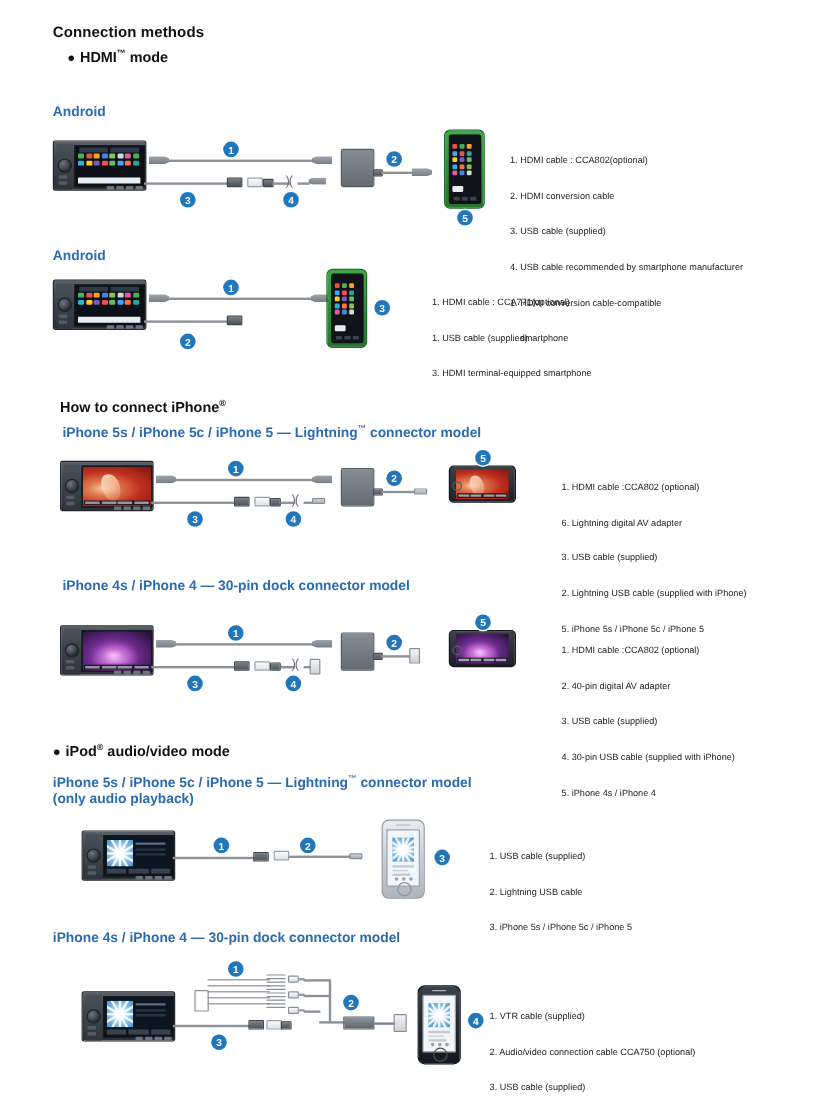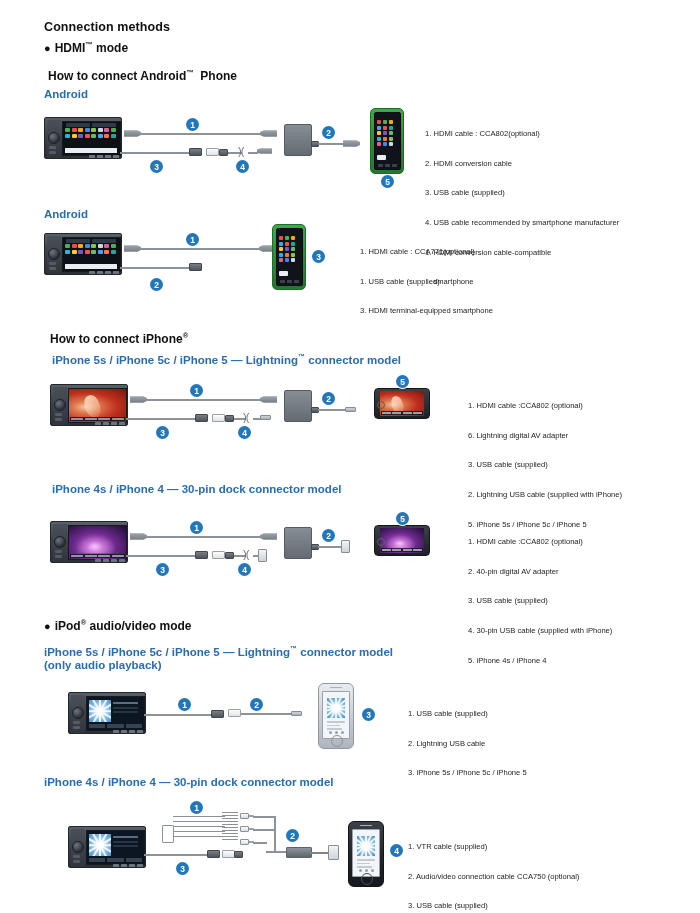--- a/index.html
+++ b/index.html
@@ -126,25 +126,24 @@
   .rca .tip{position:absolute;left:9px;top:1.6px;width:5px;height:2.6px;background:#9aa0a7;border-radius:0 1px 1px 0;}
   .coil{position:absolute;width:16px;height:15px;}
   .coil b{position:absolute;left:0;width:16px;height:1.3px;background:#8a9099;display:block;border-radius:1px;}
 </style>
 </head>
 <body>
 
 <div class="page">
 
   <div class="h-main" style="left:44px;top:20px;">Connection methods</div>
-  <div class="h-bullet" style="left:44px;top:40px;">
+  <div class="h-bullet" style="left:56px;top:40px;">
     <span class="dot">●</span><span>HDMI<span class="tm">™</span> mode</span>
   </div>
 
-  <div class="h-sub" style="left:48px;top:68px;">How to connect Android<span class="tm">™</span>&nbsp; Phone</div>
   <div class="h-blue" style="left:44px;top:88px;">Android</div>
 
   <div>
 
     <div class="hu" style="left:44px;top:117px;">
       <div class="left"></div>
       <div class="knob"></div>
       <div class="btn-s" style="top:28px;"></div>
       <div class="btn-s" style="top:33px;"></div>
       <div class="scr">

